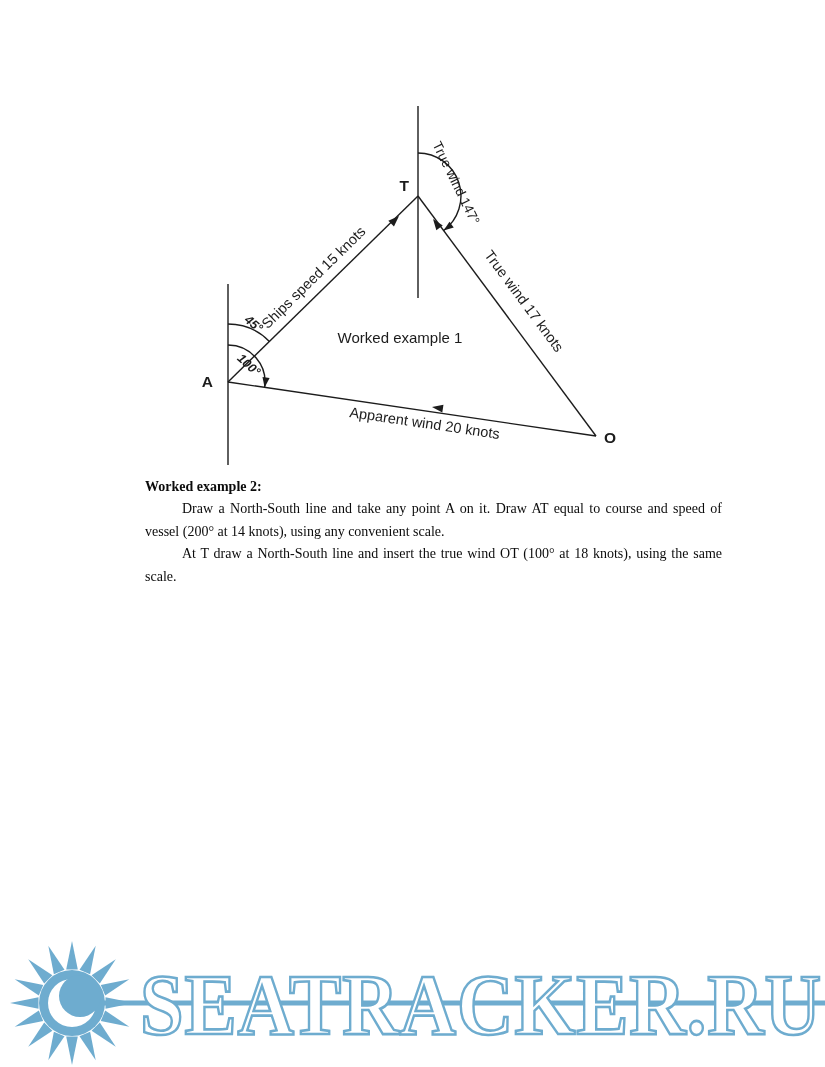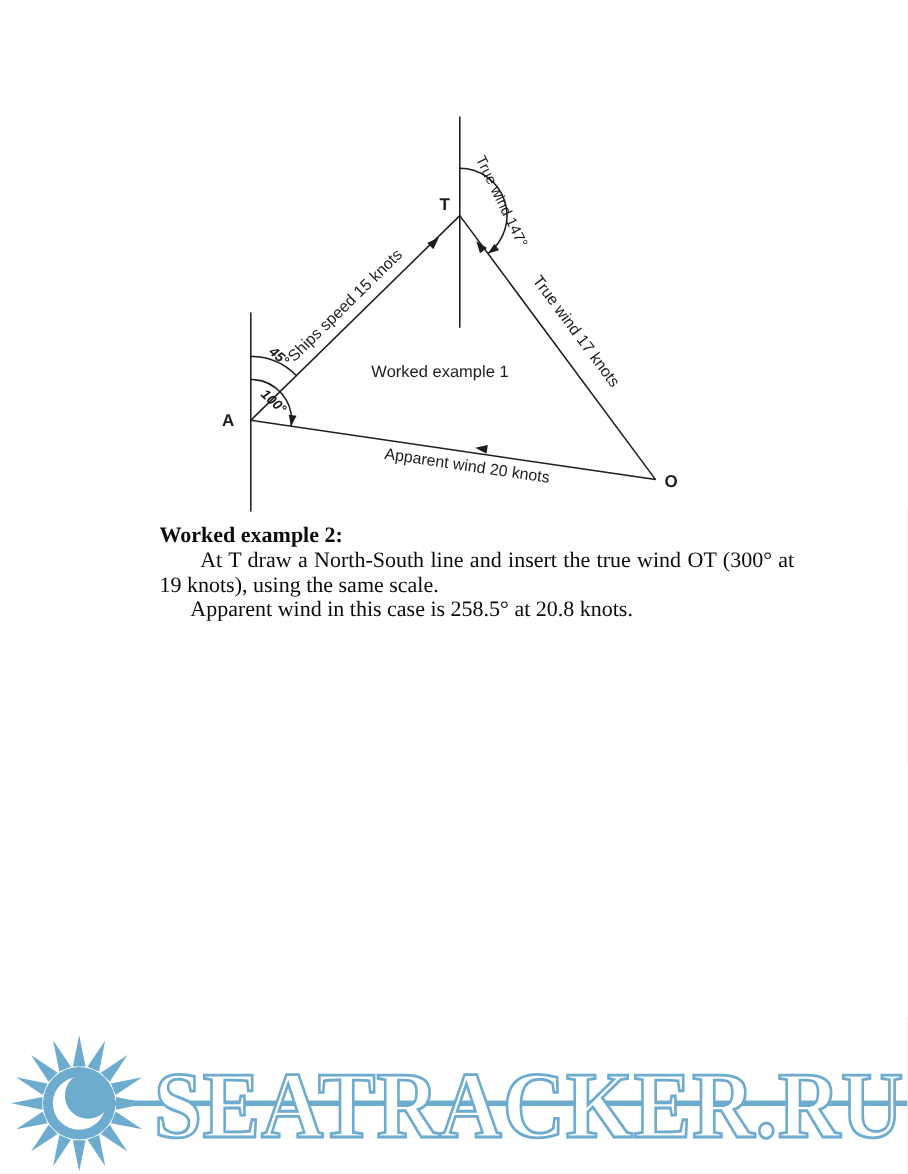--- a/index.html
+++ b/index.html
@@ -19,21 +19,21 @@
   }
   .diagram .vec-label{font-size:14.5px;}
   .diagram .pt{font-size:15.5px;font-weight:bold;}
   .diagram .ang{font-size:12.5px;font-weight:bold;font-style:italic;}
   .diagram .caption{font-size:15px;}
   .diagram .dir-label{font-size:13.5px;}
   
   .article{
     position:absolute;
     top:476px;left:145px;width:577px;
-    font-size:20px;line-height:22.4px;color:#0b0b0b;
+    font-size:14px;line-height:22.4px;color:#0b0b0b;
   }
   .article p{margin:0;}
   .article .heading{font-weight:bold;}
   .article .para{text-align:justify;text-indent:37px;}
   .article .para-last{text-align:left;text-indent:28px;}
   
   .watermark{position:absolute;left:0;top:937px;opacity:0.92;}
   .watermark .wm-text{
     font-family:"Liberation Serif", serif;
     font-weight:bold;
@@ -80,22 +80,22 @@
     <text class="vec-label" transform="translate(424,428) rotate(8.3)" text-anchor="middle">Apparent wind 20 knots</text>
 
     <text class="ang" transform="translate(251,327) rotate(40)" text-anchor="middle">45°</text>
     <text class="ang" transform="translate(246,368) rotate(42)" text-anchor="middle">100°</text>
 
     <text class="caption" x="400" y="343" text-anchor="middle">Worked example 1</text>
   </svg>
 
   <div class="article">
     <p class="heading">Worked example 2:</p>
-    <p class="para">At T draw a North-South line and insert the true wind OT (300° at 19 knots), using the same scale.</p>
-    <p class="para-last">Apparent wind in this case is 258.5° at 20.8 knots.</p>
+    <p class="para">Draw a North-South line and take any point A on it. Draw AT equal to course and speed of vessel (200° at 14 knots), using any convenient scale.</p>
+    <p class="para">At T draw a North-South line and insert the true wind OT (100° at 18 knots), using the same scale.</p>
   </div>
 
   <svg class="watermark" width="825" height="130" viewBox="0 0 825 130" aria-hidden="true">
     <rect x="66" y="63.5" width="759" height="5" fill="#62a5cb"></rect>
     <g>
       <g id="sun-rays" fill="#62a5cb">
           <polygon points="134.0,66.0 105.5,60.2 105.5,71.8"></polygon>
           <polygon points="129.3,89.7 105.2,73.5 100.8,84.1"></polygon>
           <polygon points="115.8,109.8 99.8,85.6 91.6,93.8"></polygon>
           <polygon points="95.7,123.3 90.1,94.8 79.5,99.2"></polygon>

